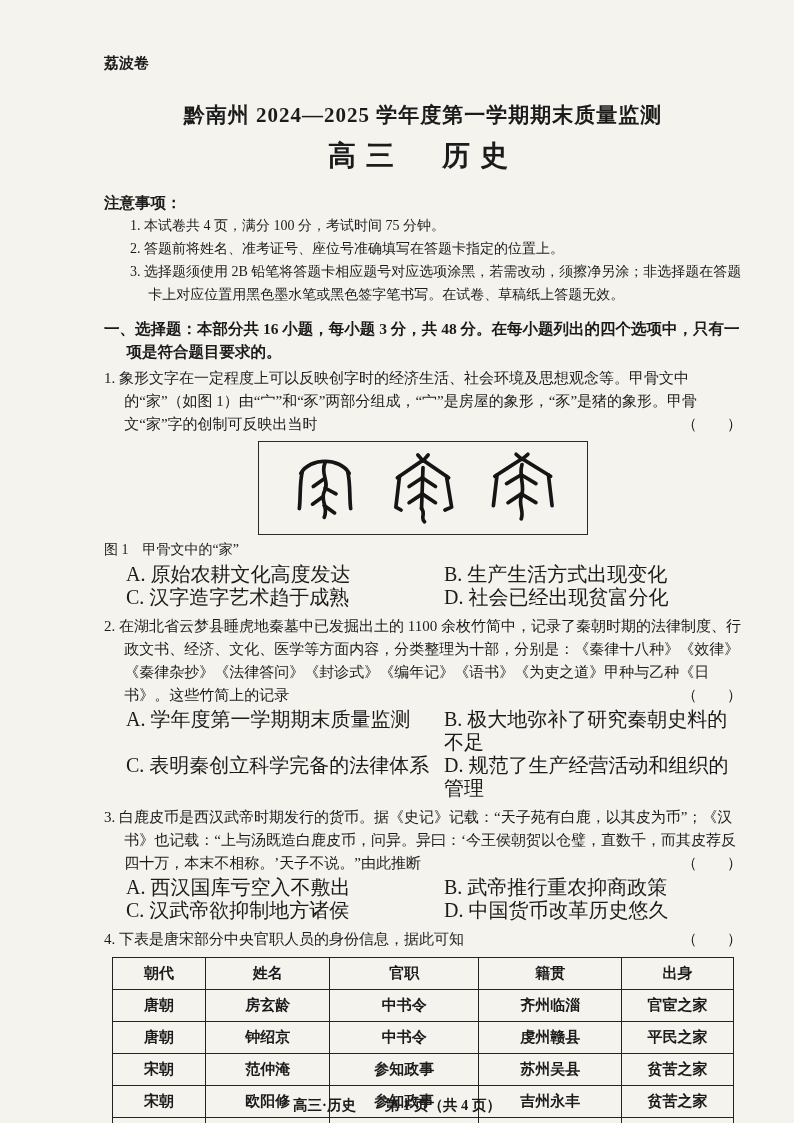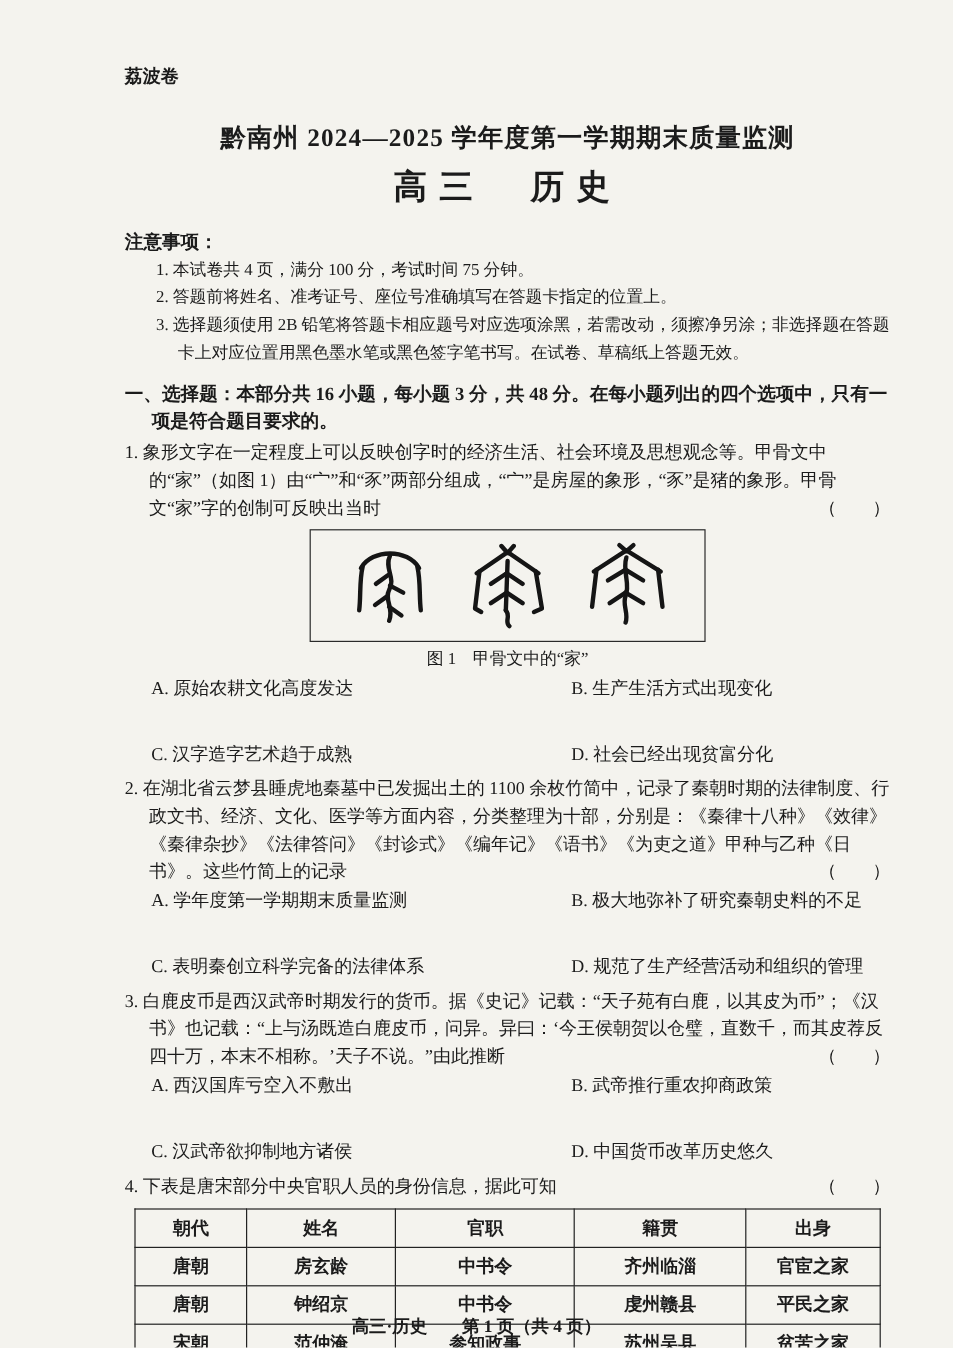--- a/index.html
+++ b/index.html
@@ -14,25 +14,25 @@
   }
   .corner { font-weight:700; font-size:15px; margin-bottom:28px; }
   .title  { text-align:center; font-size:21px; font-weight:700; letter-spacing:1px; margin-bottom:2px; }
   .subtitle { text-align:center; font-size:28px; font-weight:700; letter-spacing:10px; margin:8px 0 16px; }
   .notice-head { font-weight:700; font-size:15.5px; line-height:23px; }
   .notice-item { margin-left:26px; padding-left:1.3em; text-indent:-1.3em; font-size:14px; line-height:23px; }
   .section-head { font-weight:700; font-size:15.5px; line-height:23px; margin:11px 0 4px; padding-left:1.45em; text-indent:-1.45em; }
   .question { margin-top:2px; }
   .stem { font-size:15px; line-height:23px; padding-left:1.35em; text-indent:-1.35em; }
   .bracket { float:right; text-indent:0; }
-  .options { display:grid; grid-template-columns:318px 1fr; margin:1px 0 6px 22px; font-size:15px; line-height:23px;gap:32px; }
+  .options { display:grid; grid-template-columns:318px 1fr; margin:1px 0 6px 22px; font-size:20px; line-height:23px; }
   .fig { margin:5px 0 3px; }
   .fig-box { width:330px; height:94px; border:1.5px solid #2a2a2a; margin:0 auto; display:flex; align-items:center; justify-content:space-evenly; background:transparent; }
   .fig-box svg { height:80px; width:66px; stroke:#151515; stroke-width:5; fill:none; stroke-linecap:round; stroke-linejoin:round; }
-  .fig-cap { text-align:center; font-size:14px; margin-top:5px; line-height:20px; }
+  .fig-cap { font-size:14px; margin-top:5px; line-height:20px; }
   .info-table { border-collapse:collapse; margin:6px auto 0; table-layout:fixed; width:622px; }
   .info-table th, .info-table td { border:1.3px solid #222; text-align:center; font-weight:700; font-size:15px; height:32px; padding:0 4px; }
   .footer { position:absolute; left:0; bottom:8px; width:794px; text-align:center; font-size:14.5px; font-weight:600; }
 </style>
 </head>
 <body>
 
 <div class="corner">荔波卷</div>
 
 <h1 class="title">黔南州 2024—2025 学年度第一学期期末质量监测</h1>

